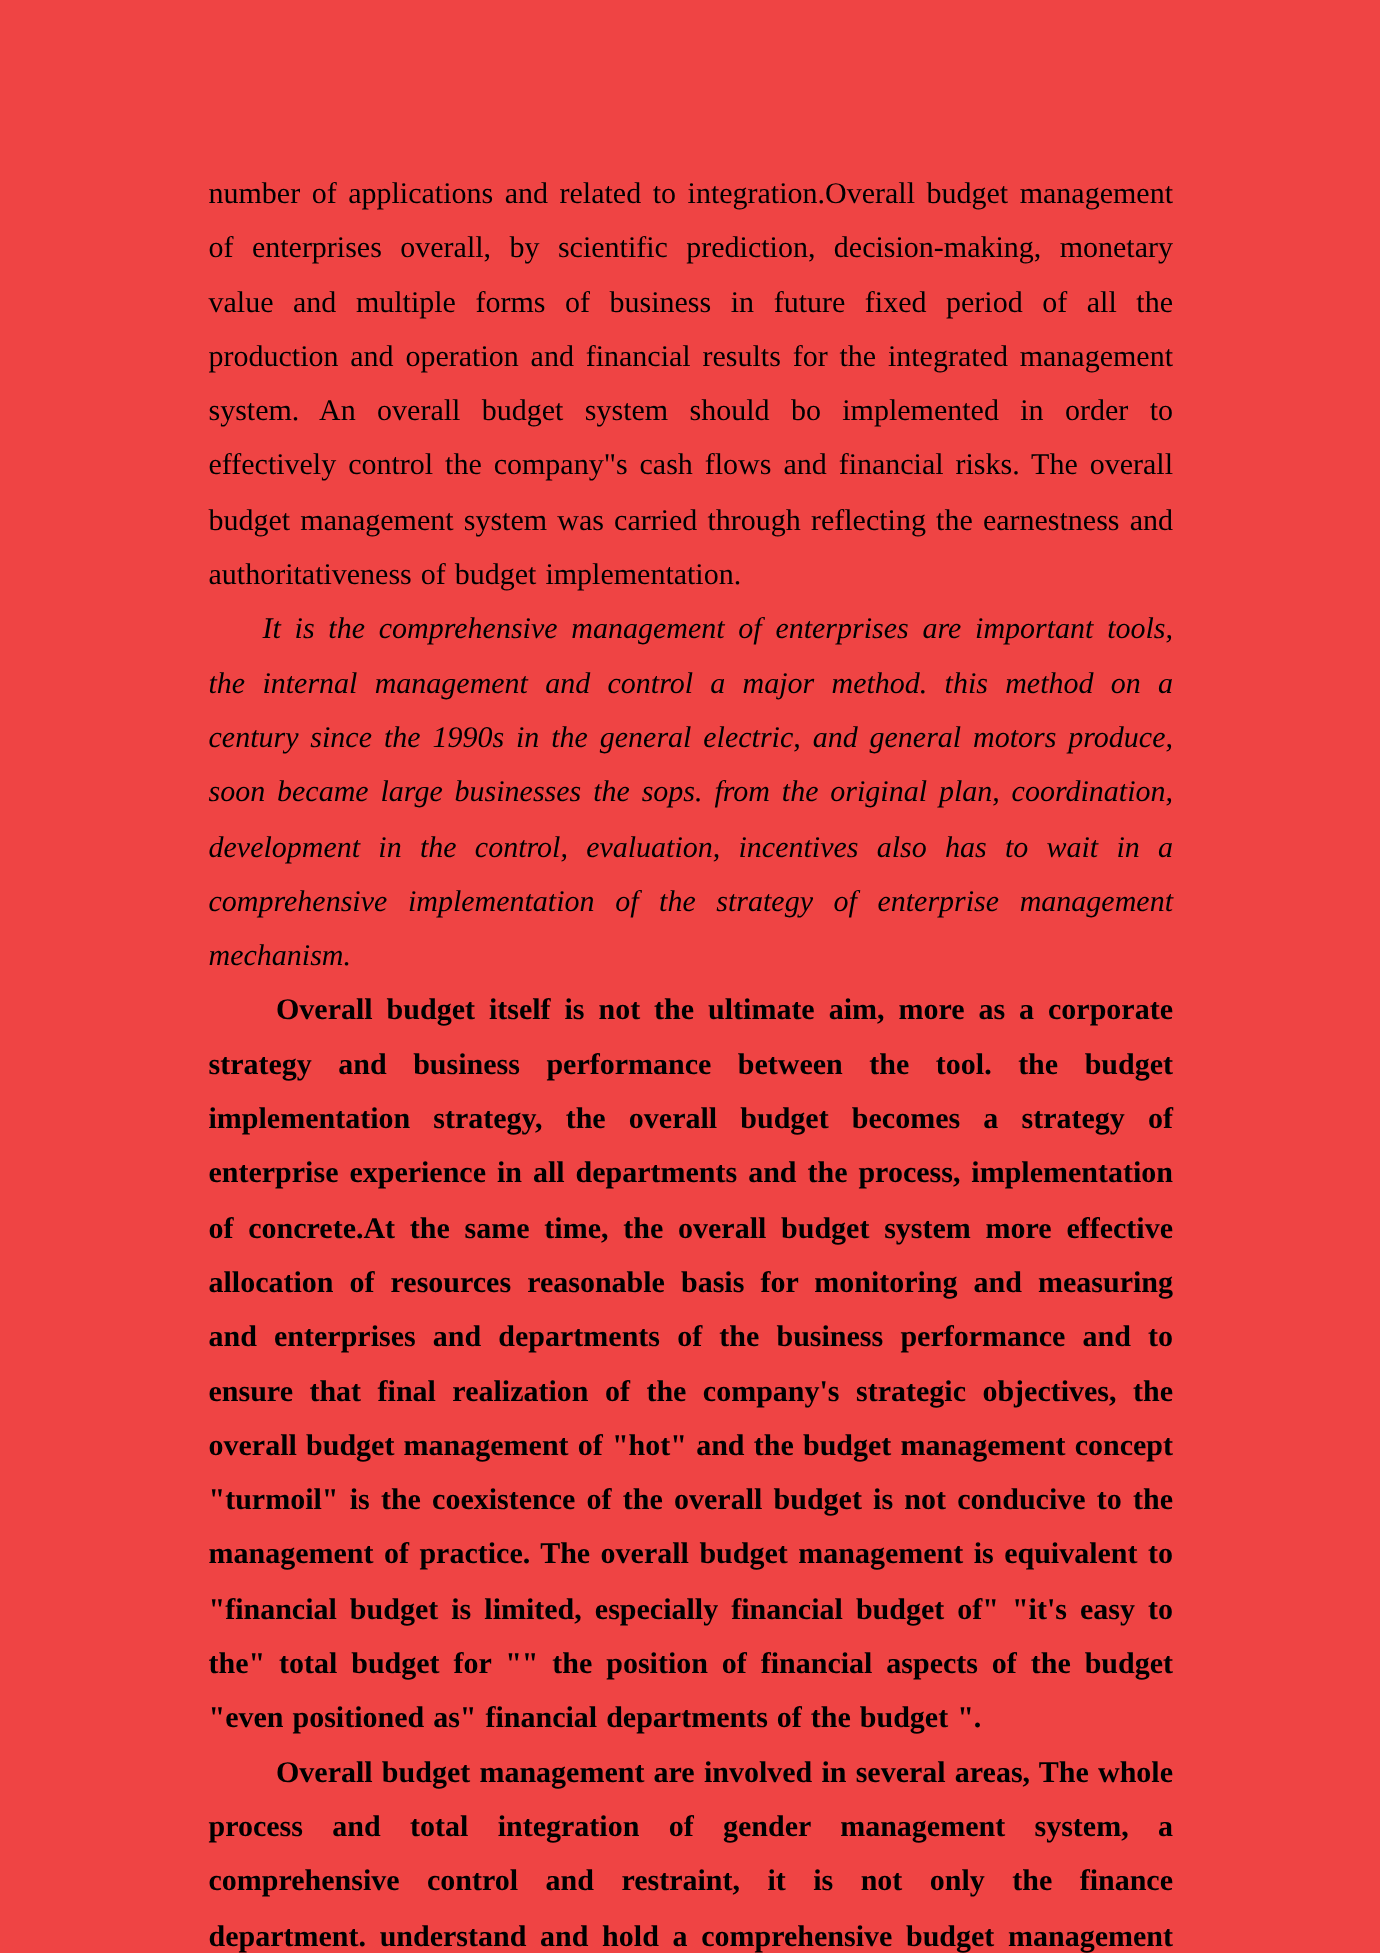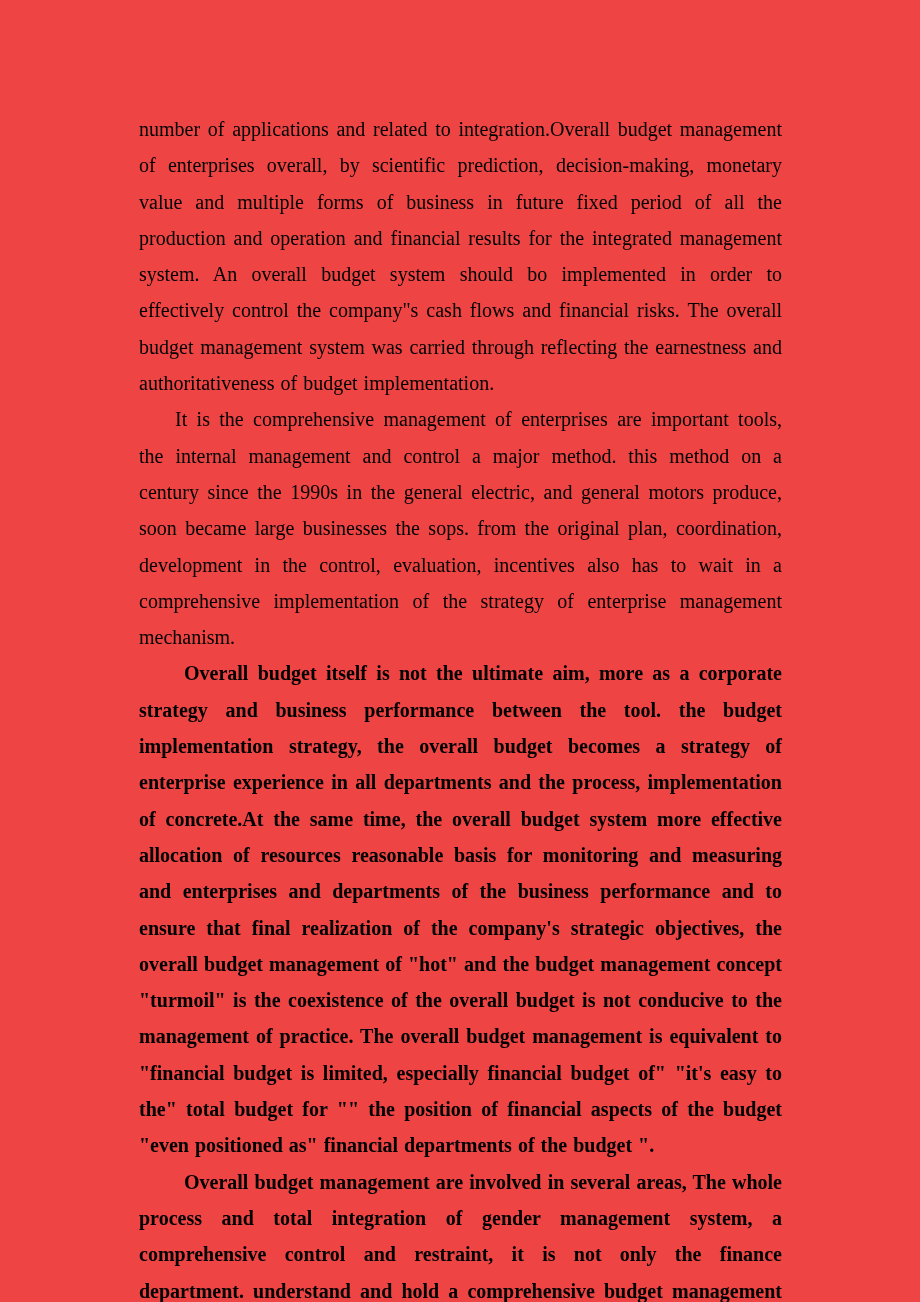--- a/index.html
+++ b/index.html
@@ -24,21 +24,21 @@
     font-size: 20px;
     line-height: 36.3px;
   }
   .text-block p {
     margin: 0;
     padding: 0;
     text-align: justify;
     text-justify: inter-word;
     word-spacing: 1px;
   }
-  .text-block p.indent-sm { text-indent: 36px; }
+  .text-block p.indent-sm { text-indent: 36px; font-style: italic; }
   .text-block p.indent-md { text-indent: 45px; font-weight: bold; }
 </style>
 </head>
 <body>
 
 <div class="page">
   <div class="text-block">
     <p>number of applications and related to integration.Overall budget management of enterprises overall, by scientific prediction, decision-making, monetary value and multiple forms of business in future fixed period of all the production and operation and financial results for the integrated management system. An overall budget system should bo implemented in order to effectively control the company"s cash flows and financial risks. The overall budget management system was carried through reflecting the earnestness and authoritativeness of budget implementation.</p>
     <p class="indent-sm">It is the comprehensive management of enterprises are important tools, the internal management and control a major method. this method on a century since the 1990s in the general electric, and general motors produce, soon became large businesses the sops. from the original plan, coordination, development in the control, evaluation, incentives also has to wait in a comprehensive implementation of the strategy of enterprise management mechanism.</p>
     <p class="indent-md">Overall budget itself is not the ultimate aim, more as a corporate strategy and business performance between the tool. the budget implementation strategy, the overall budget becomes a strategy of enterprise experience in all departments and the process, implementation of concrete.At the same time, the overall budget system more effective allocation of resources reasonable basis for monitoring and measuring and enterprises and departments of the business performance and to ensure that final realization of the company's strategic objectives, the overall budget management of "hot" and the budget management concept "turmoil" is the coexistence of the overall budget is not conducive to the management of practice. The overall budget management is equivalent to "financial budget is limited, especially financial budget of" "it's easy to the" total budget for "" the position of financial aspects of the budget "even positioned as" financial departments of the budget ".</p>

